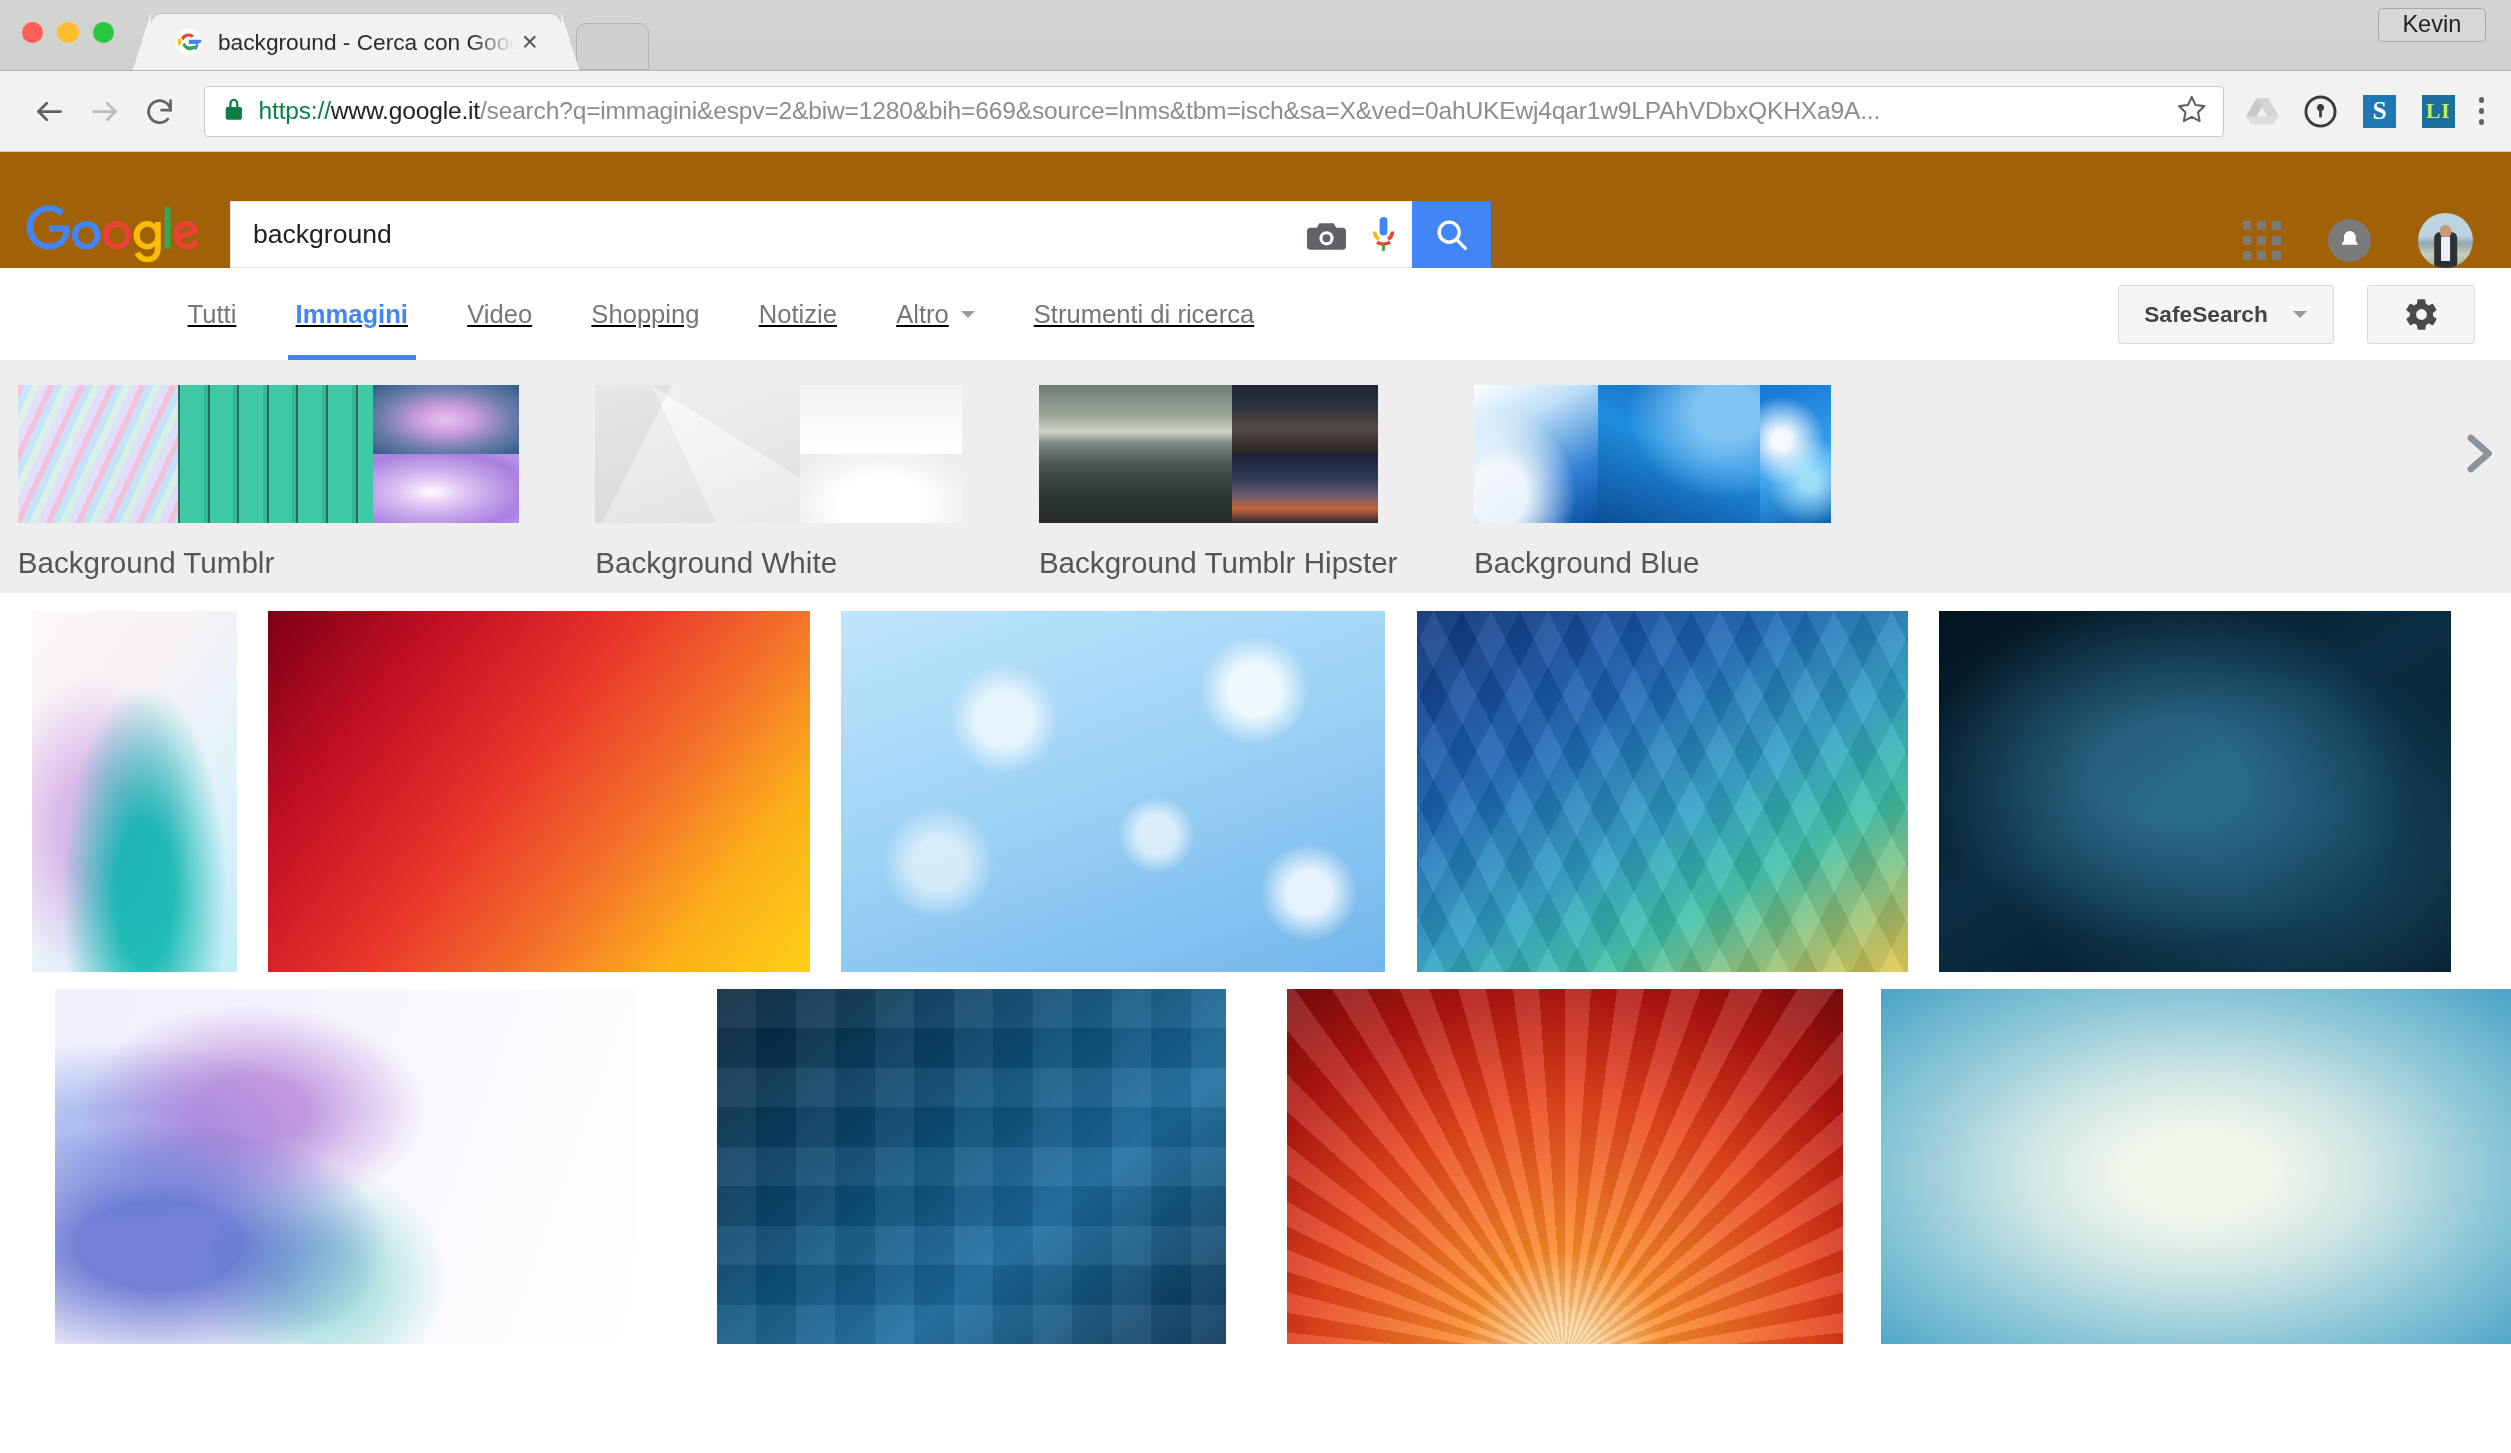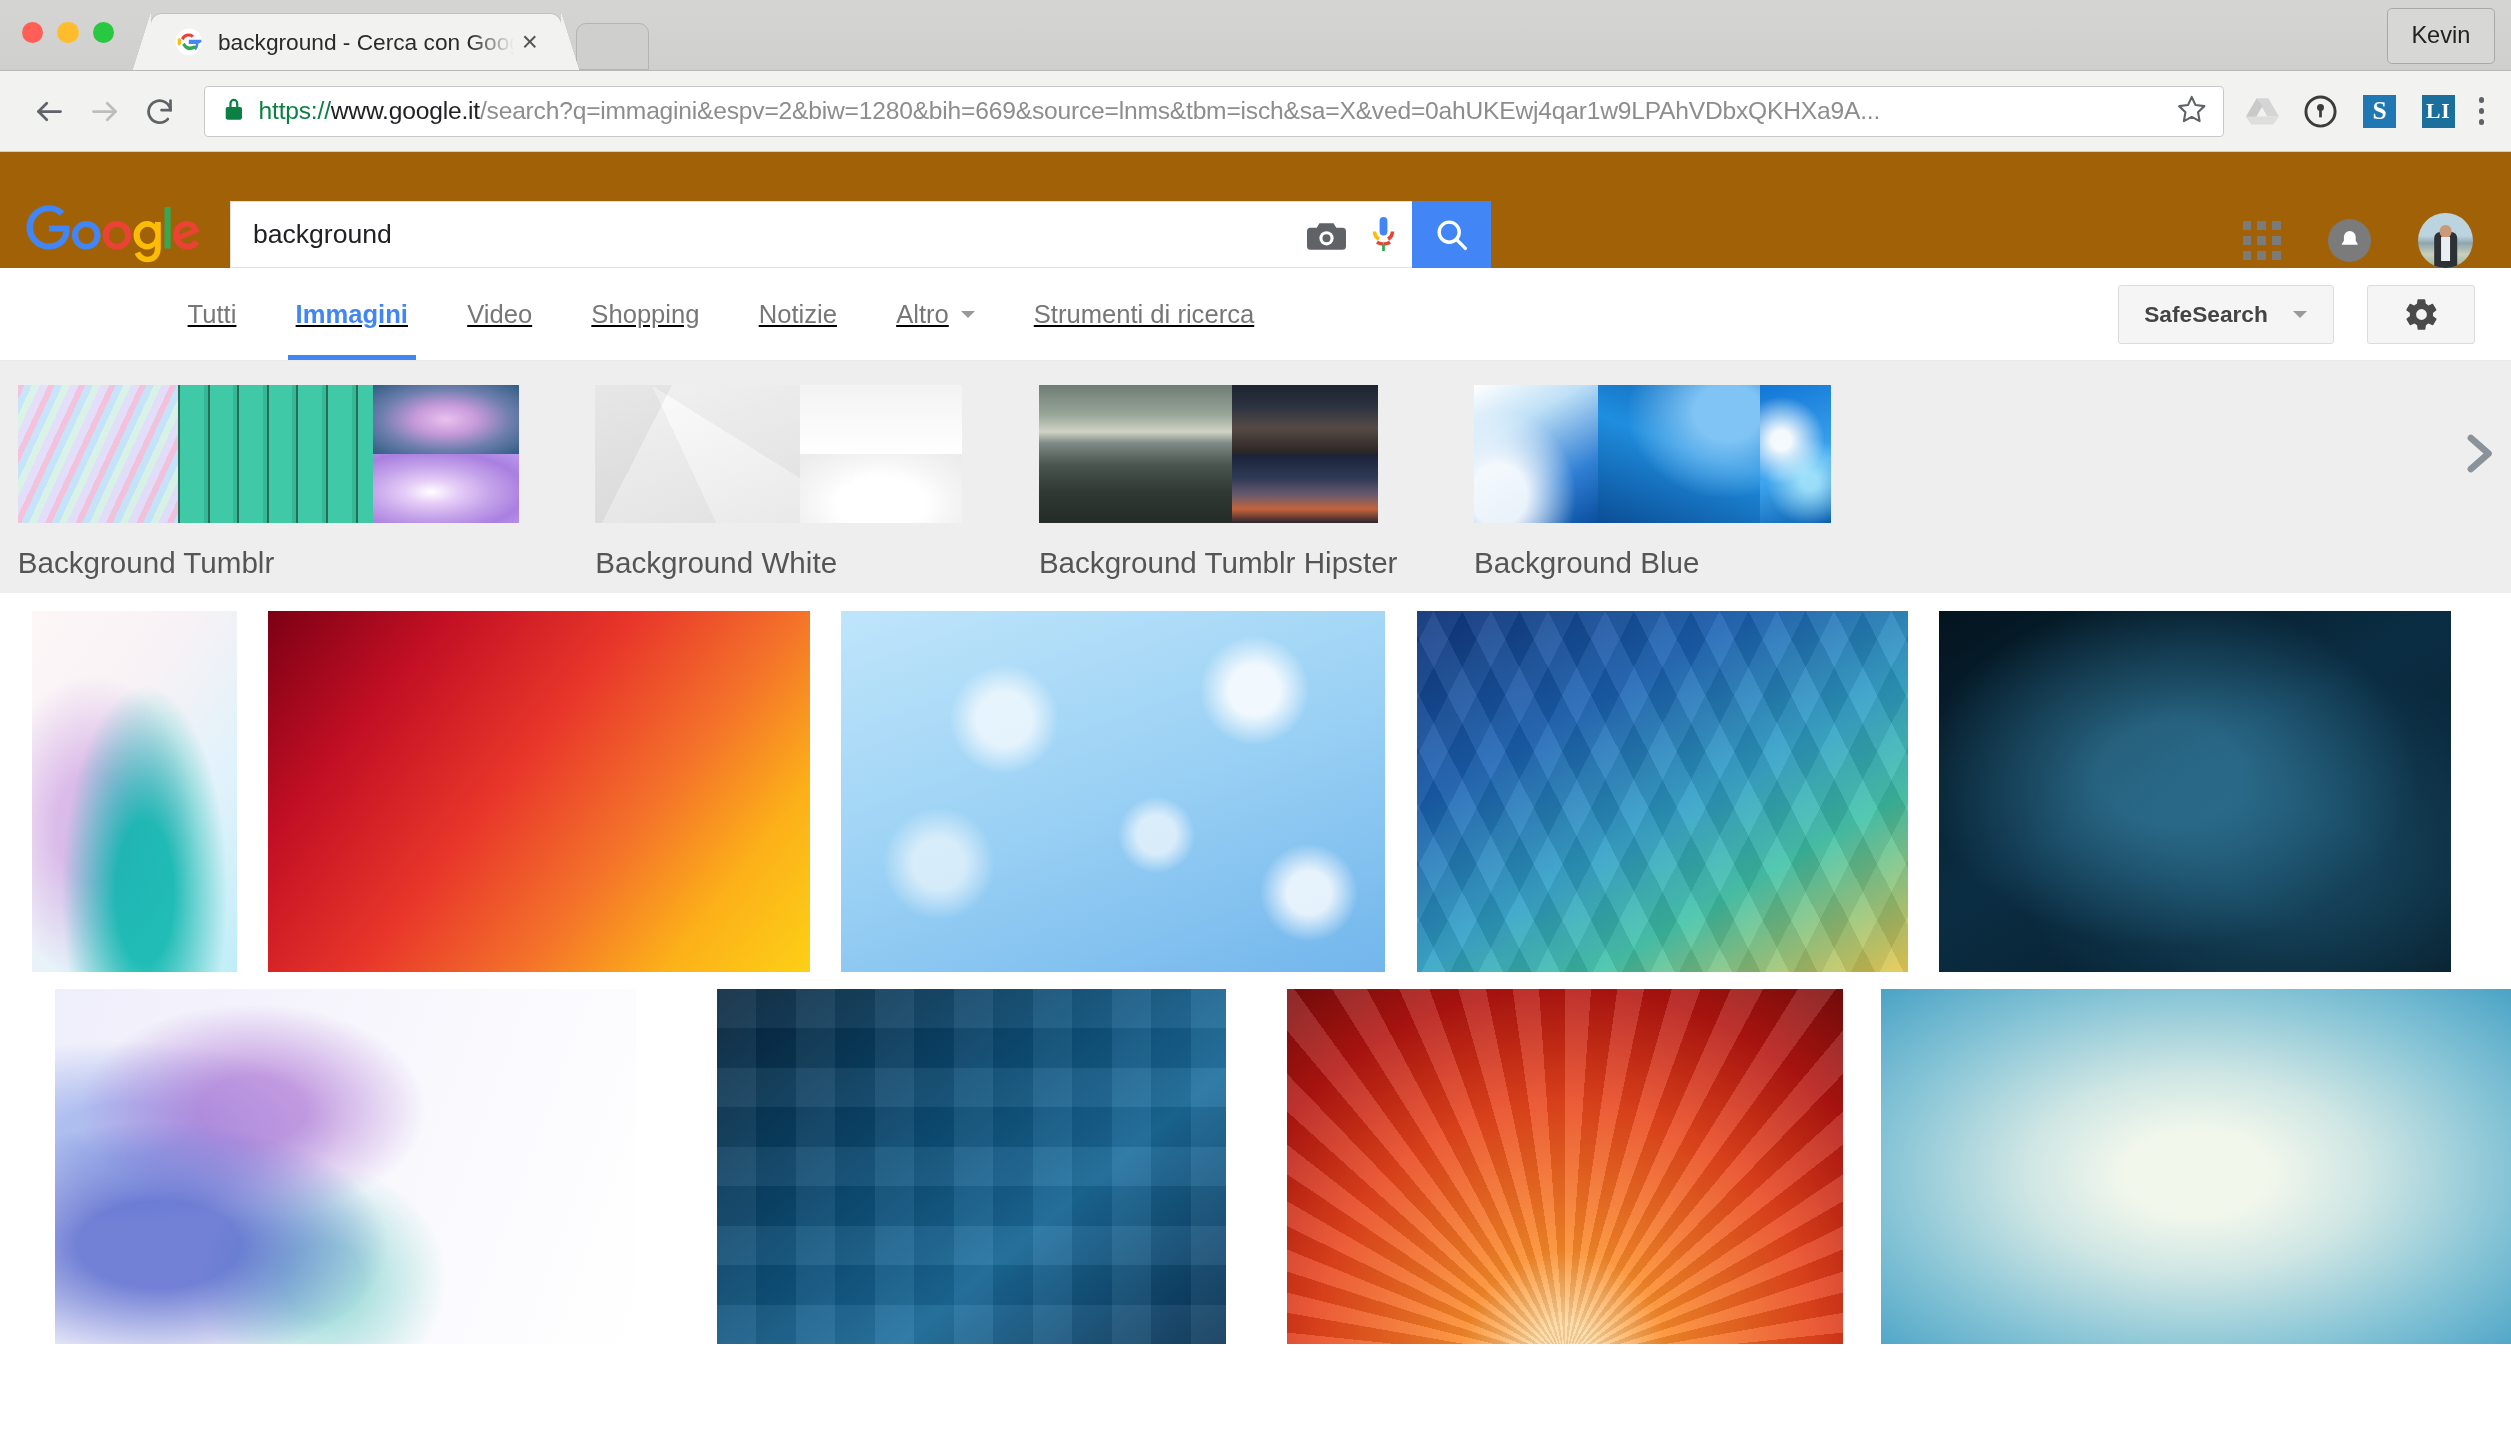--- a/index.html
+++ b/index.html
@@ -55,22 +55,22 @@
   }
   .tab-close { width: 31.5px; font-size: 27.6px; color: #555; text-align: center; line-height: 1; cursor: pointer; }
 
   .tab-new {
     width: 73px; height: 47px; margin-left: 13.8px; margin-bottom: 0;
     background: #cfcfcd; border: 1px solid #b4b4b2;
     border-top-left-radius: 9.9px; border-top-right-radius: 9.9px;
   }
 
   .profile-chip {
-    position: absolute; right: 17px; top: 7.9px;
-    height: 56px; padding: 0 23.6px;
+    position: absolute; right: 26px; top: 7.9px;
+    height: 34px; padding: 0 23.6px;
     border: 1px solid #a9a9a7; border-radius: 4.9px;
     background: #d7d7d5;
     display: flex; align-items: center;
     font-size: 23.6px; color: #222;
   }
 
   .toolbar {
     height: 81px; background: #f2f2f0;
     display: flex; align-items: center;
     padding: 0 21.7px;
@@ -90,21 +90,21 @@
   .url .scheme { color: #0b8043; }
   .url .host { color: #202124; }
   .url .path { color: #8d8d8d; }
   .star { flex: 0 0 33px; margin-left: 9.9px; cursor: pointer; }
 
   .ext-icons { display: flex; align-items: center; gap: 21.7px; padding-right: 5.9px; }
   .ext-icon { width: 37px; height: 37px; display:flex;align-items:center;justify-content:center; cursor:pointer; }
   .ext-s { width: 33px; height: 33px; background: #1f78b4; color: #fff; font-weight: bold;
            font-size: 25.6px; display:flex; align-items:center; justify-content:center;
            font-family: "Liberation Serif", serif; }
-  .ext-li { width: 33px; height: 33px; background: #1b6f9c; color: #ffffff; font-weight: bold;
+  .ext-li { width: 33px; height: 33px; background: #1b6f9c; color: #bef264; font-weight: bold;
            font-size: 21.7px; display:flex; align-items:center; justify-content:center;
            font-family: "Liberation Serif", serif; letter-spacing:1px; }
   .kebab { display:flex; flex-direction:column; gap:4.9px; align-items:center; cursor:pointer; }
   .kebab i { width: 5.9px; height: 5.9px; background: #5f6368; border-radius: 50%; display:block; }
 
   
   .page { height: calc(1454px - 71px - 82px); background: #fff; overflow: hidden; }
 
   .g-header {
     height: 116px; background: #a16207;

